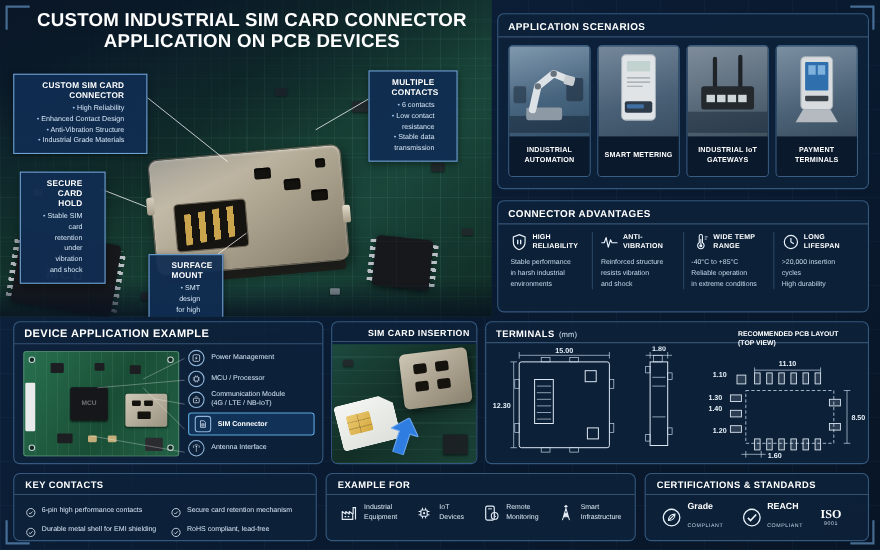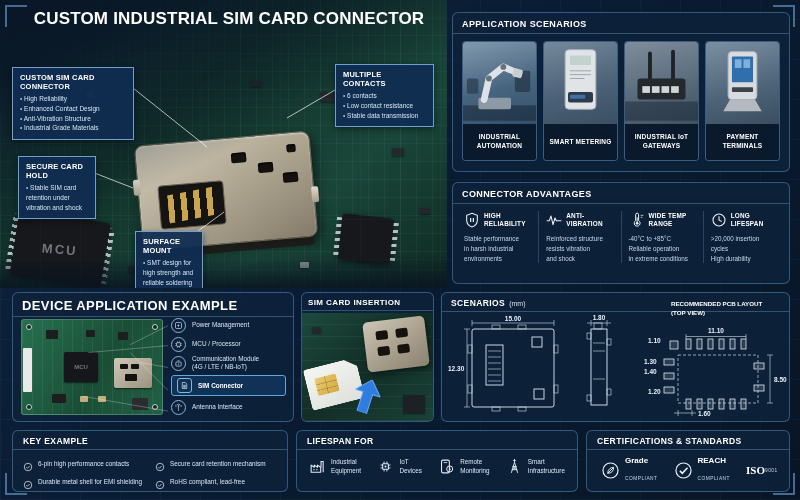--- a/index.html
+++ b/index.html
@@ -69,21 +69,21 @@
   .hero-lines { position:absolute; inset:0; z-index:3; pointer-events:none; }
   .hero-lines line { stroke:rgba(255,255,255,.85); stroke-width:.8; }
 
   .hero-title { position:absolute; left:14px; top:9px; z-index:4; width:430px; }
   .hero-title h1 { font-size:17px; line-height:1.13; font-weight:bold; letter-spacing:.2px;text-align:center; }
   .subtitle-row { display:flex; align-items:center; gap:8px; margin-top:4px; }
   .subtitle { font-size:11.5px; color:#cfe0f1; white-space:nowrap; }
   .subtitle-line { flex:1; height:1px; background:rgba(170,200,230,.55); }
 
   .callout { position:absolute; z-index:4; background:rgba(16,45,82,.94);
-    border:1px solid #6ea0d0; padding:5px 7px 6px; box-shadow:0 2px 6px rgba(0,0,0,.45); }
+    border:1px solid #6ea0d0; padding:5px 20px 6px; box-shadow:0 2px 6px rgba(0,0,0,.45);text-align:right; }
   .callout-title { font-size:7.5px; font-weight:bold; letter-spacing:.2px; margin-bottom:3px; }
   .callout li { list-style:none; font-size:6.5px; line-height:1.5; color:#d5e5f4; }
   .callout li::before { content:"• "; color:#9cc3e8; }
 
   
   .scene-cards { display:flex; gap:6px; padding:7px 9px; }
   .scene-card { width:78px; border:1px solid rgba(92,144,196,.55); border-radius:4px;
     overflow:hidden; background:#0e2033; }
   .scene-img { height:82px; position:relative; }
   .s1 { background:linear-gradient(165deg,#8099ae 0%,#48657f 55%,#33506a 100%); }
@@ -180,21 +180,21 @@
   .sf-icon svg { width:100%; height:100%; }
   .sf-label { font-size:6.3px; line-height:1.35; color:#dbe8f4; white-space:pre-line; }
 
   .cert-row { display:flex; align-items:center; gap:16px; padding:7px 14px; }
   .cert-item { display:flex; align-items:center; gap:5px; }
   .cert-icon { width:19px; height:19px; color:#eaf3fc; flex:none; }
   .cert-icon svg { width:100%; height:100%; }
   .cert-name { font-size:8px; font-weight:bold; line-height:1.1; }
   .cert-sub { font-size:4.8px; letter-spacing:.5px; color:#c6d8ea; }
   .cert-iso .cert-name { font-size:11px; font-family:"Liberation Serif",serif; }
-  .cert-iso { flex-direction:row; gap:0; text-align:center; }
+  .cert-iso { flex-direction:column; gap:0; text-align:center; }
 </style>
 </head>
 <body>
 
 <div class="poster">
 
   <div class="hero">
 
     <div class="cmp" style="left:320px;top:92px;width:16px;height:10px;background:#23272b"></div>
     <div class="cmp" style="left:50px;top:120px;width:10px;height:6px;background:#b59f6d"></div>
@@ -230,33 +230,34 @@
 
     <svg class="hero-lines" viewBox="0 0 447 288">
       <line x1="133" y1="88" x2="207" y2="147"></line>
       <line x1="335" y1="90" x2="287" y2="118"></line>
       <line x1="92" y1="172" x2="133" y2="188"></line>
       <line x1="198" y1="231" x2="224" y2="212"></line>
     </svg>
 
     <div class="hero-title">
       <h1>CUSTOM INDUSTRIAL SIM CARD CONNECTOR</h1>
+      <h1>APPLICATION ON PCB DEVICES</h1>
     </div>
 
     <div class="callout" style="left:12px;top:67px;width:122px">
       <div class="callout-title">CUSTOM SIM CARD CONNECTOR</div>
       <ul>
         <li>High Reliability</li>
         <li>Enhanced Contact Design</li>
         <li>Anti-Vibration Structure</li>
         <li>Industrial Grade Materials</li>
       </ul>
     </div>
 
-    <div class="callout" style="left:335px;top:64px;width:99px">
+    <div class="callout" style="left:335px;top:64px;width:81px">
       <div class="callout-title">MULTIPLE CONTACTS</div>
       <ul>
         <li>6 contacts</li>
         <li>Low contact resistance</li>
         <li>Stable data transmission</li>
       </ul>
     </div>
 
     <div class="callout" style="left:18px;top:156px;width:78px">
       <div class="callout-title">SECURE CARD HOLD</div>
@@ -398,21 +399,21 @@
           </svg>
         </div>
         <div class="scene-label">PAYMENT
 TERMINALS</div>
       </div>
     </div>
   </div>
 
   <div class="panel" style="left:12px;top:292px;width:282px;height:130px">
     <div class="panel-header" style="padding:5px 9px 3px">
-        <span class="panel-title" style="font-size:13px">DEVICE APPLICATION EXAMPLE</span>
+        <span class="panel-title" style="font-size:10px">DEVICE APPLICATION EXAMPLE</span>
       </div>
 
     <div class="pcb-photo">
       <div class="pcb-hole" style="left:4px;top:4px"></div>
       <div class="pcb-hole" style="right:4px;top:4px"></div>
       <div class="pcb-hole" style="left:4px;bottom:4px"></div>
       <div class="pcb-hole" style="right:4px;bottom:4px"></div>
       <div class="pcb-part" style="left:1px;top:28px;width:9px;height:44px;background:#e8eaec"></div>
       <div class="pcb-mcu" style="left:42px;top:32px;width:34px;height:30px">
         <span>MCU</span>
@@ -484,21 +485,21 @@
               <circle cx="12" cy="8" r="2" fill="currentColor"></circle>
               <path d="M12 10 V21 M7.5 5 a6.5 6.5 0 0 1 9 0 M5.5 11 a8.5 8.5 0 0 1 0 -6 M18.5 11 a8.5 8.5 0 0 0 0 -6" fill="none" stroke="currentColor" stroke-width="1.5"></path>
             </svg>
         </span>
         <span class="dev-label">Antenna Interface</span>
       </div>
     </div>
   </div>
 
   <div class="panel" style="left:301px;top:292px;width:133px;height:130px">
-    <div class="panel-header" style="padding:5px 6px 3px;justify-content:flex-start">
+    <div class="panel-header" style="padding:5px 6px 3px;justify-content:flex-end">
       <span class="panel-title" style="font-size:8px">SIM CARD INSERTION</span>
     </div>
     <div class="sim-photo">
       <div class="mini-conn">
         <i style="left:12px;top:10px"></i>
           <i style="left:32px;top:10px"></i>
         <i style="left:12px;top:26px"></i>
           <i style="left:32px;top:26px"></i>
       </div>
       <div class="sim-card">
@@ -507,21 +508,21 @@
       <svg class="ins-arrow" width="26" height="34" viewBox="0 0 26 34">
         <path d="M13 0 L26 14 H18 V34 H8 V14 H0 Z" fill="#2f7de1" stroke="#6aa7ef" stroke-width="1"></path>
       </svg>
       <div class="cmp" style="right:8px;bottom:8px;width:22px;height:18px;background:#1d2023"></div>
       <div class="cmp" style="left:10px;top:14px;width:9px;height:6px;background:#23272b"></div>
     </div>
   </div>
 
   <div class="panel" style="left:441px;top:292px;width:349px;height:130px">
     <div class="panel-header" style="padding:5px 9px 3px">
-      <span class="panel-title" style="font-size:8.5px">SCENARIOS</span>
+      <span class="panel-title" style="font-size:8.5px">TERMINALS</span>
       <span class="panel-unit">(mm)</span>
     </div>
     <div class="pcb-layout-title">RECOMMENDED PCB LAYOUT
 (TOP VIEW)</div>
 
     <svg class="dim-svg" width="340" height="106" viewBox="0 0 340 106">
 
       <rect class="dl" x="24" y="14" width="82" height="78" rx="2"></rect>
       <rect class="dl" x="38" y="30" width="17" height="40"></rect>
       <path class="dthin" d="M40 36 h13 M40 42 h13 M40 48 h13 M40 54 h13 M40 60 h13 M40 66 h13"></path>
@@ -577,21 +578,21 @@
       <text x="200" y="79">1.20</text>
       <path class="dthin" d="M322 40 v48 M319 40 h6 M319 88 h6"></path>
       <text x="326" y="66.5">8.50</text>
       <path class="dthin" d="M230 95 v6 M244 95 v6 M226 98 h22"></path>
       <text x="250" y="101">1.60</text>
     </svg>
   </div>
 
   <div class="panel" style="left:12px;top:430px;width:276px;height:62px">
     <div class="panel-header" style="padding:5px 10px 3px">
-        <span class="panel-title" style="font-size:8.5px">KEY EXAMPLE</span>
+        <span class="panel-title" style="font-size:8.5px">KEY CONTACTS</span>
       </div>
     <div class="kf-grid">
       <div class="kf-item">
         <span class="kf-icon"><svg viewBox="0 0 24 24">
               <circle cx="12" cy="12" r="9" fill="none" stroke="currentColor" stroke-width="1.8"></circle>
               <path d="M8 12.5 l2.6 2.6 L16 9.5" fill="none" stroke="currentColor" stroke-width="1.8"></path>
             </svg></span>
         <span class="kf-text">6-pin high performance contacts</span>
       </div>
       <div class="kf-item">
@@ -613,21 +614,21 @@
               <circle cx="12" cy="12" r="9" fill="none" stroke="currentColor" stroke-width="1.8"></circle>
               <path d="M8 12.5 l2.6 2.6 L16 9.5" fill="none" stroke="currentColor" stroke-width="1.8"></path>
             </svg></span>
         <span class="kf-text">RoHS compliant, lead-free</span>
       </div>
     </div>
   </div>
 
   <div class="panel" style="left:296px;top:430px;width:282px;height:62px">
     <div class="panel-header" style="padding:5px 10px 3px">
-        <span class="panel-title" style="font-size:8.5px">LIFESPAN FOR</span>
+        <span class="panel-title" style="font-size:8.5px">EXAMPLE FOR</span>
       </div>
     <div class="sf-row">
       <div class="sf-item">
         <span class="sf-icon">
           <svg viewBox="0 0 24 24">
               <path d="M3 20 V10 l4.5 3 V10 l4.5 3 V10 l4.5 3 V20 Z" fill="none" stroke="currentColor" stroke-width="1.5" stroke-linejoin="round"></path>
               <path d="M17 13 V5 h3 V20 M6 16.5 h2 M10 16.5 h2" stroke="currentColor" stroke-width="1.5" fill="none"></path>
             </svg>
         </span>
         <span class="sf-label">Industrial

